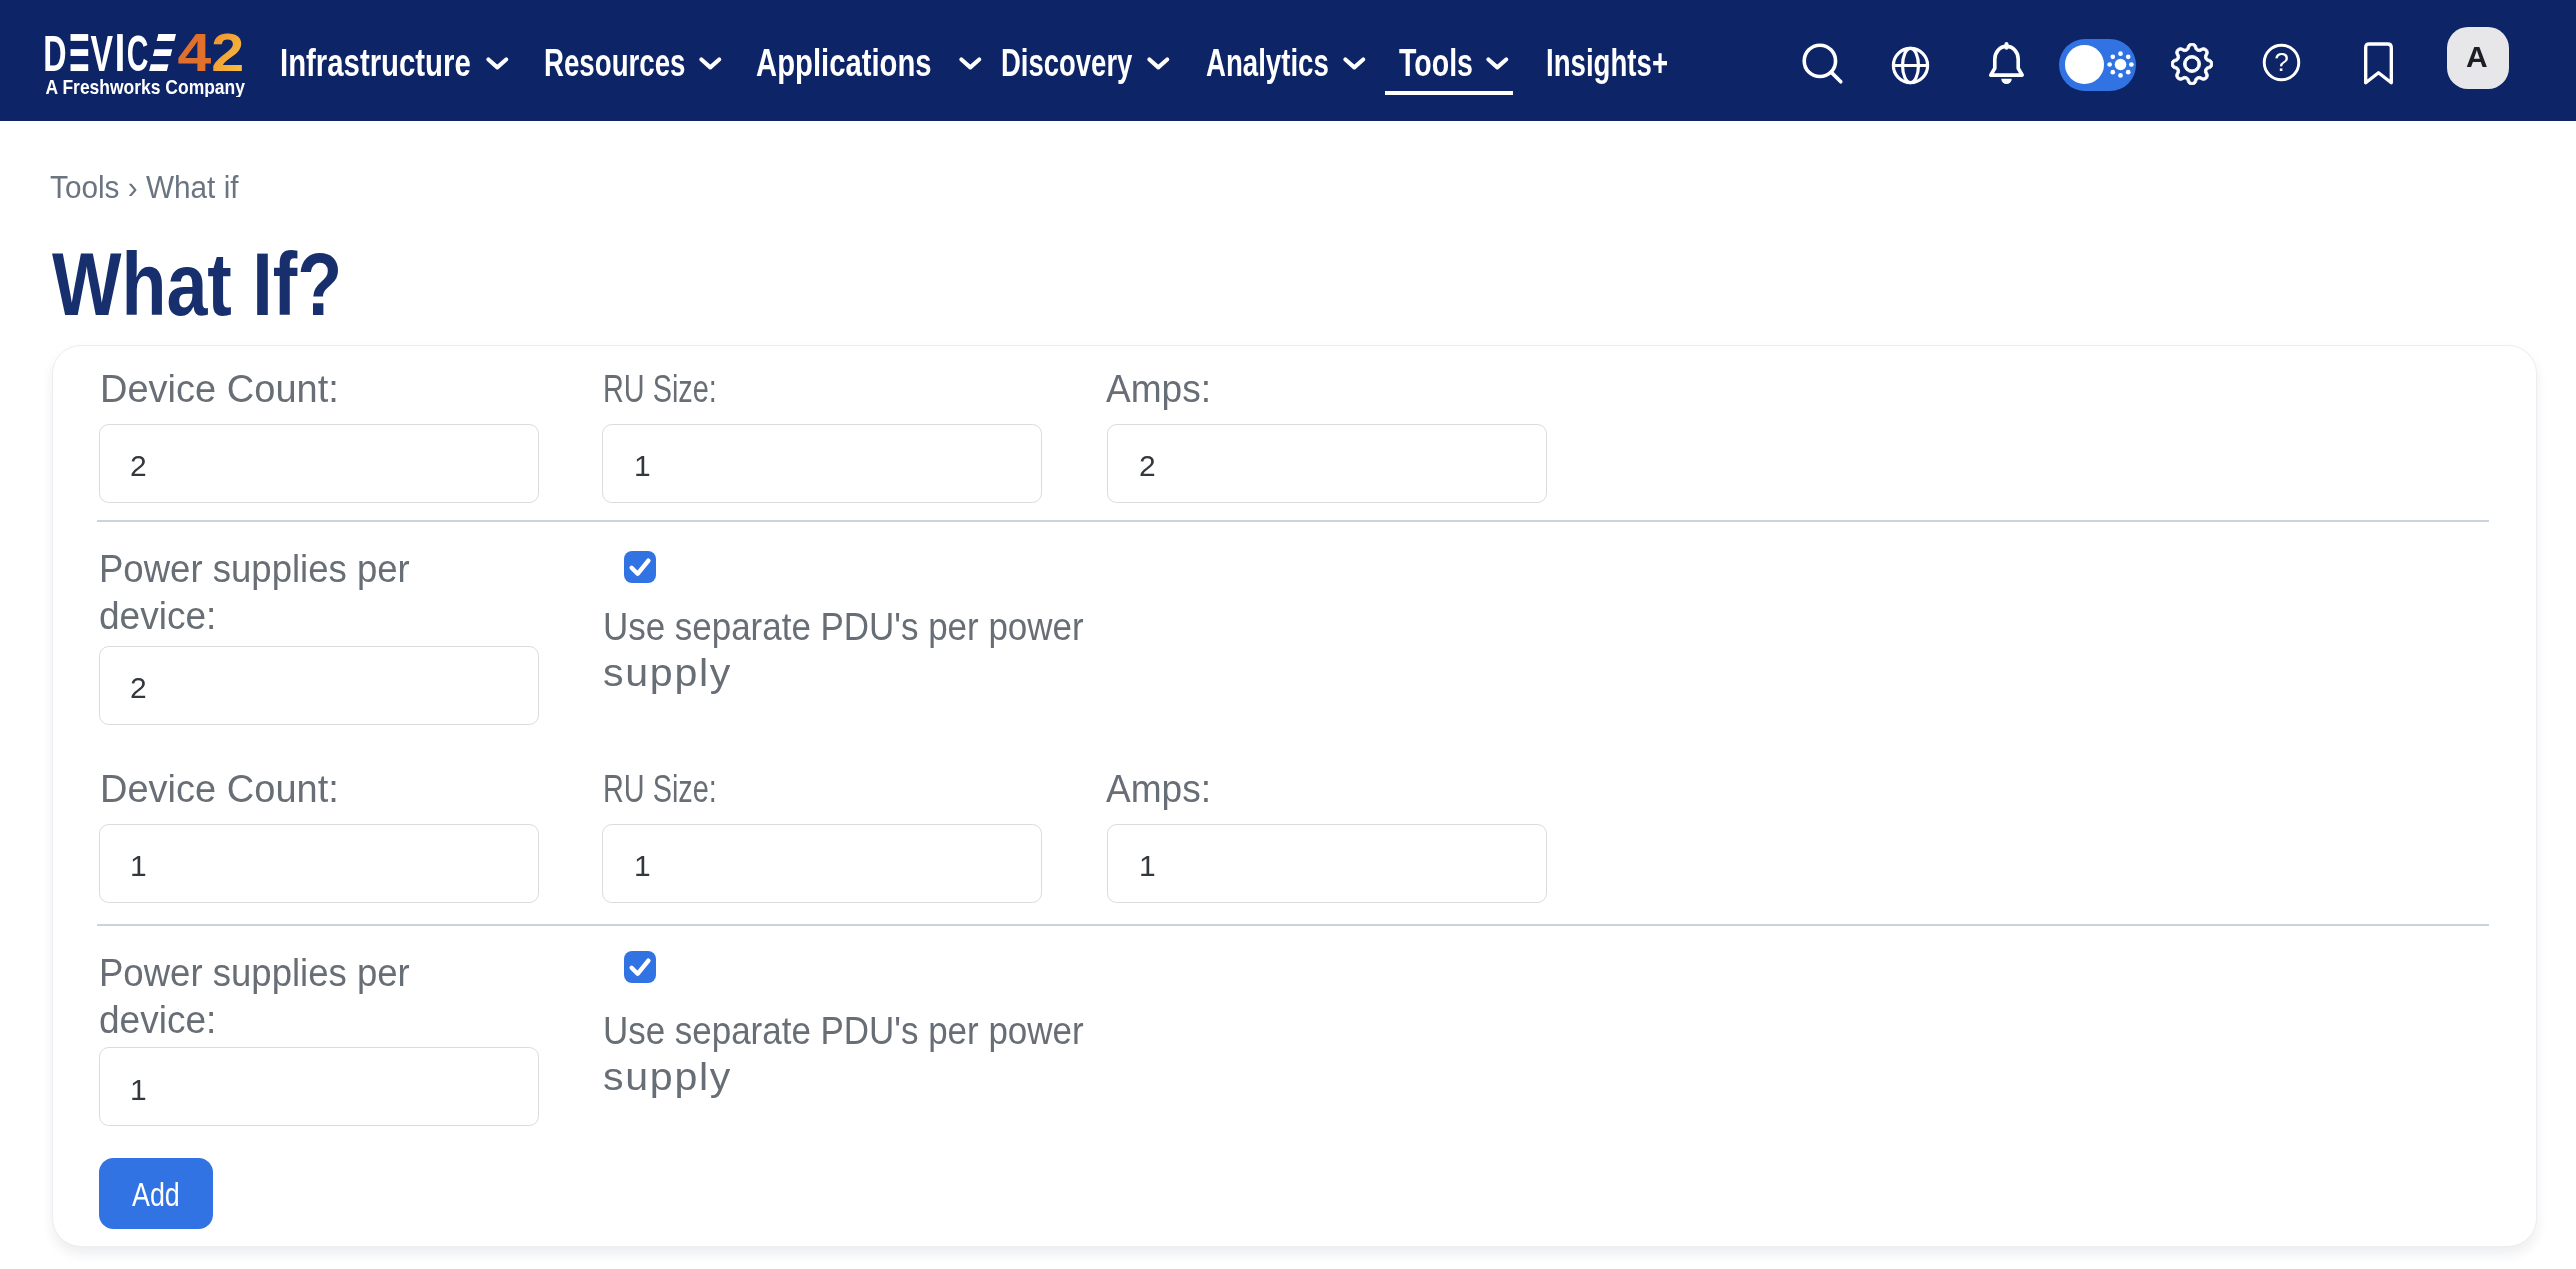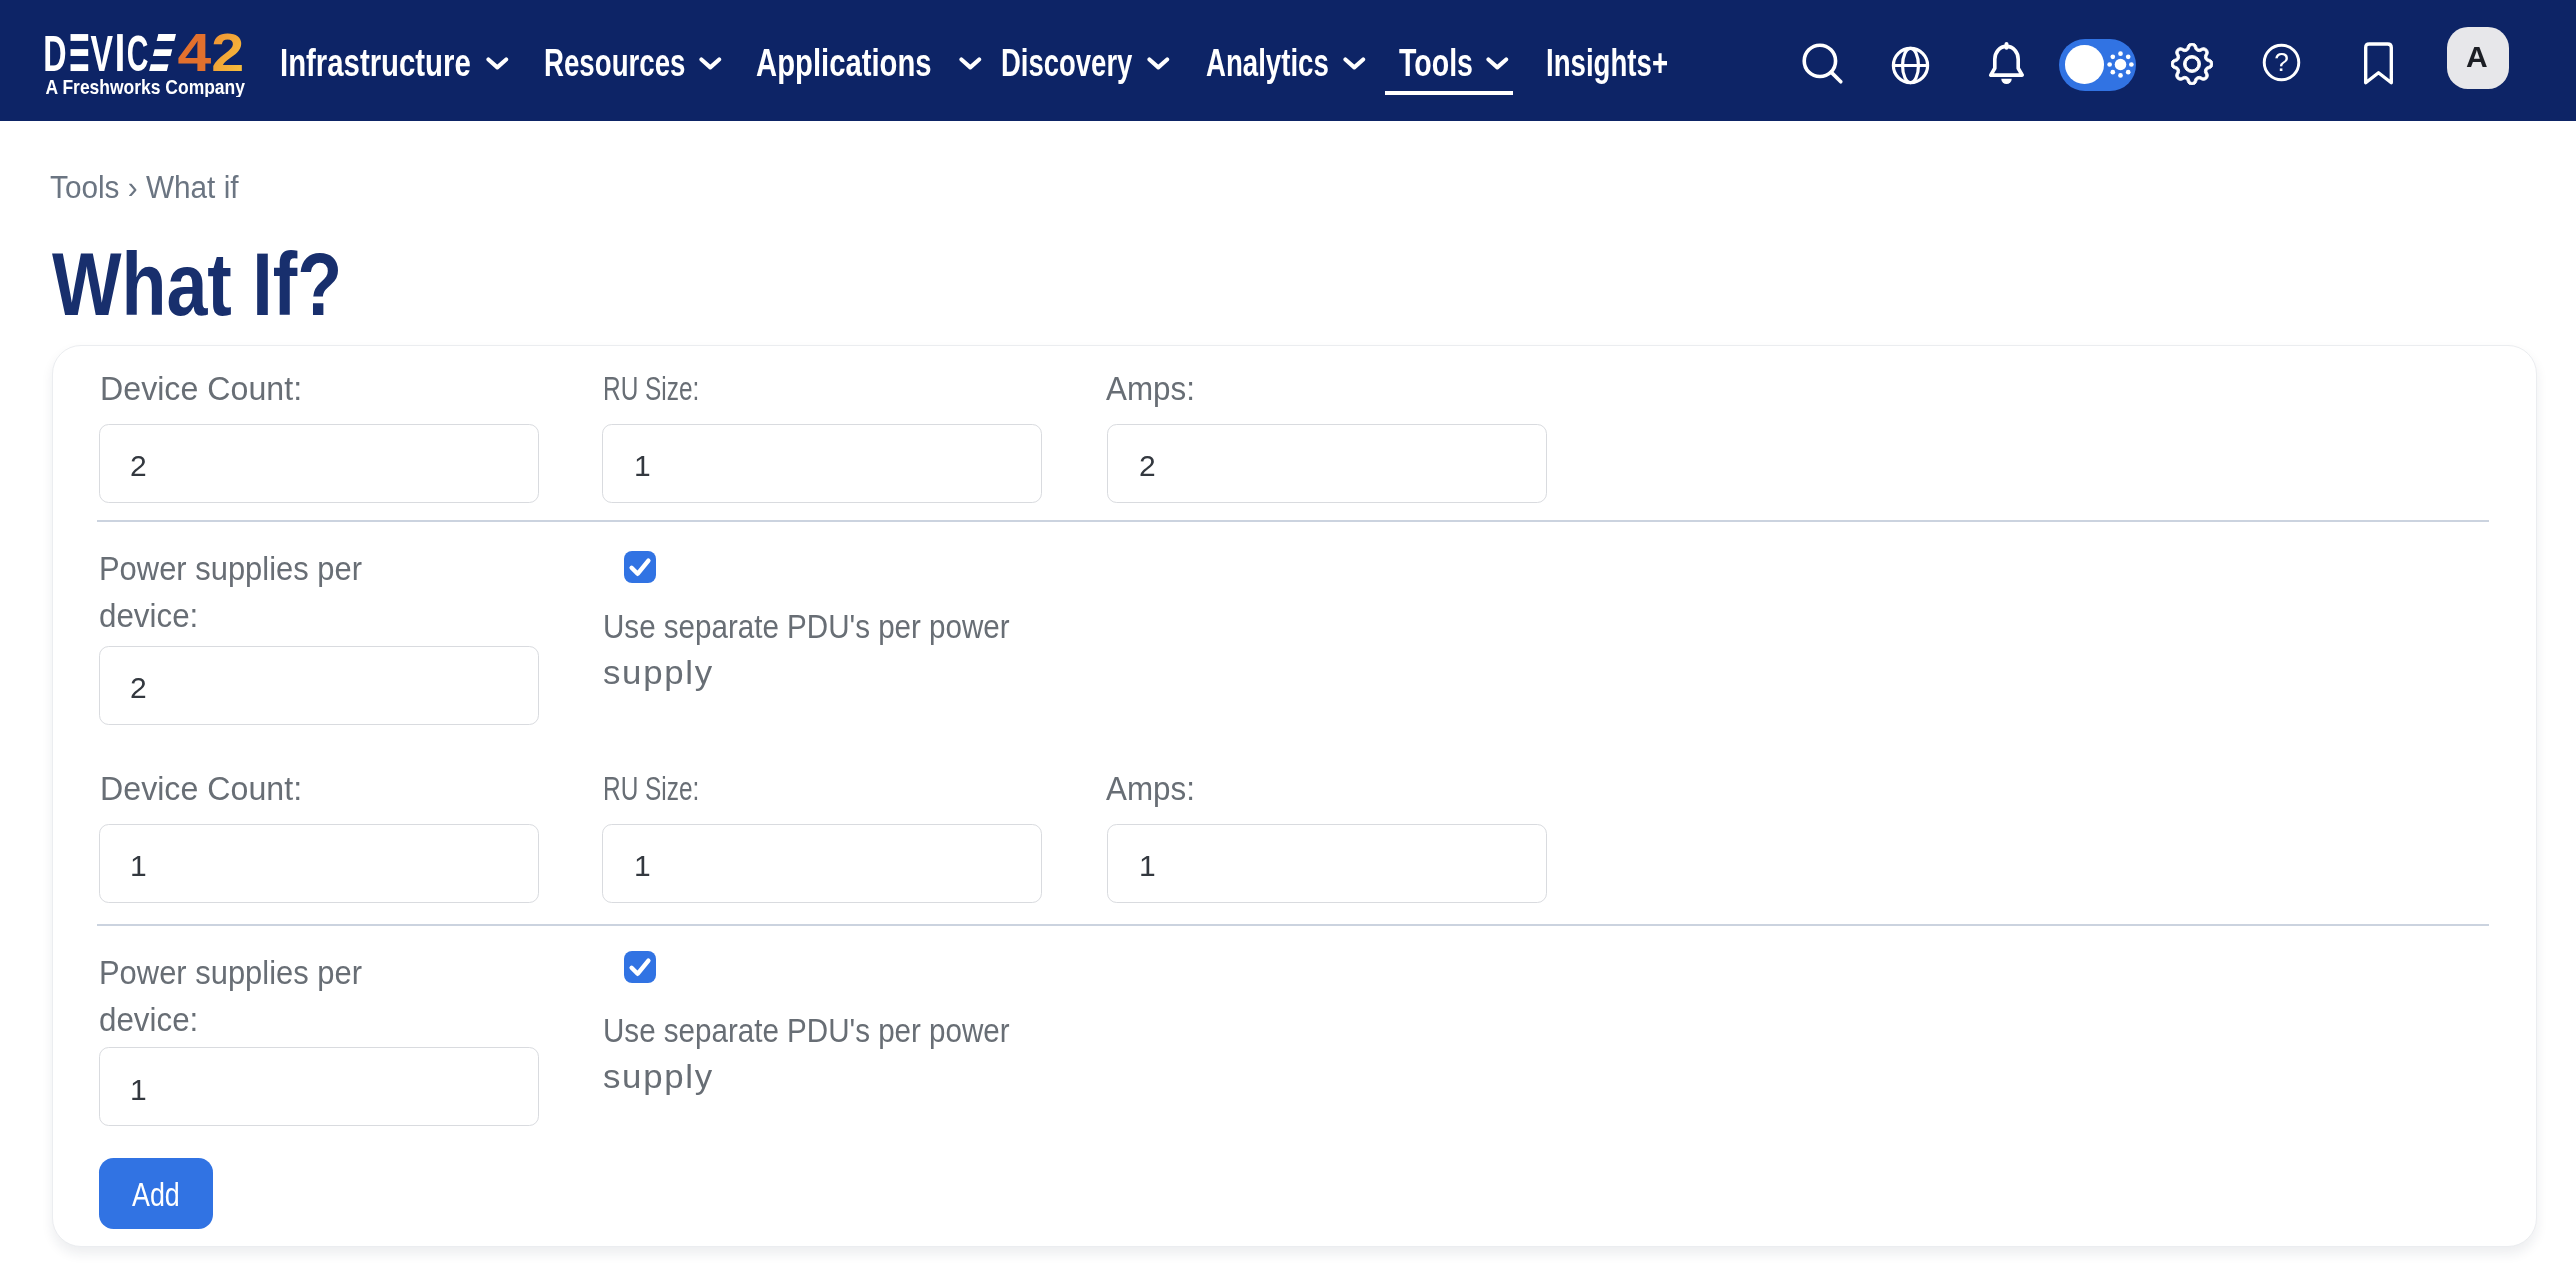--- a/index.html
+++ b/index.html
@@ -3,21 +3,21 @@
 <meta charset="utf-8">
 <style>
   * { margin:0; padding:0; box-sizing:border-box; }
   html,body { width:2576px; height:1269px; background:#ffffff; font-family:"Liberation Sans", sans-serif; overflow:hidden; }
   .abs { position:absolute; }
   .t { position:absolute; line-height:1; white-space:pre; transform-origin:0 50%; }
   #nav { position:absolute; left:0; top:0; width:2576px; height:121px; background:#0d2466; }
   .navtxt { position:absolute; top:44px; line-height:1; font-size:38px; font-weight:700; color:#ffffff; white-space:pre; transform-origin:0 0; }
   .chev { position:absolute; top:57px; }
   #tools-underline { position:absolute; left:1385px; top:91px; width:128px; height:4px; background:#ffffff; }
-  .lbl { position:absolute; font-size:33px; color:#686e75; line-height:47px; white-space:pre; }
+  .lbl { position:absolute; font-size:39px; color:#686e75; line-height:47px; white-space:pre; }
   .lbl .ln { display:inline-block; transform-origin:0 50%; }
   .inp { position:absolute; width:440px; height:79px; border:1.6px solid #d9dbdf; border-radius:9.7px; background:#fff; }
   .val { position:absolute; font-size:30px; color:#33383f; line-height:1; }
   .hr { position:absolute; left:97px; width:2392px; height:2px; background:#cbd3df; }
   .cb { position:absolute; width:32px; height:32px; background:#3173e3; border-radius:8px; }
   .cb svg { position:absolute; left:0; top:0; }
 </style>
 </head>
 <body>
 <div id="nav">

